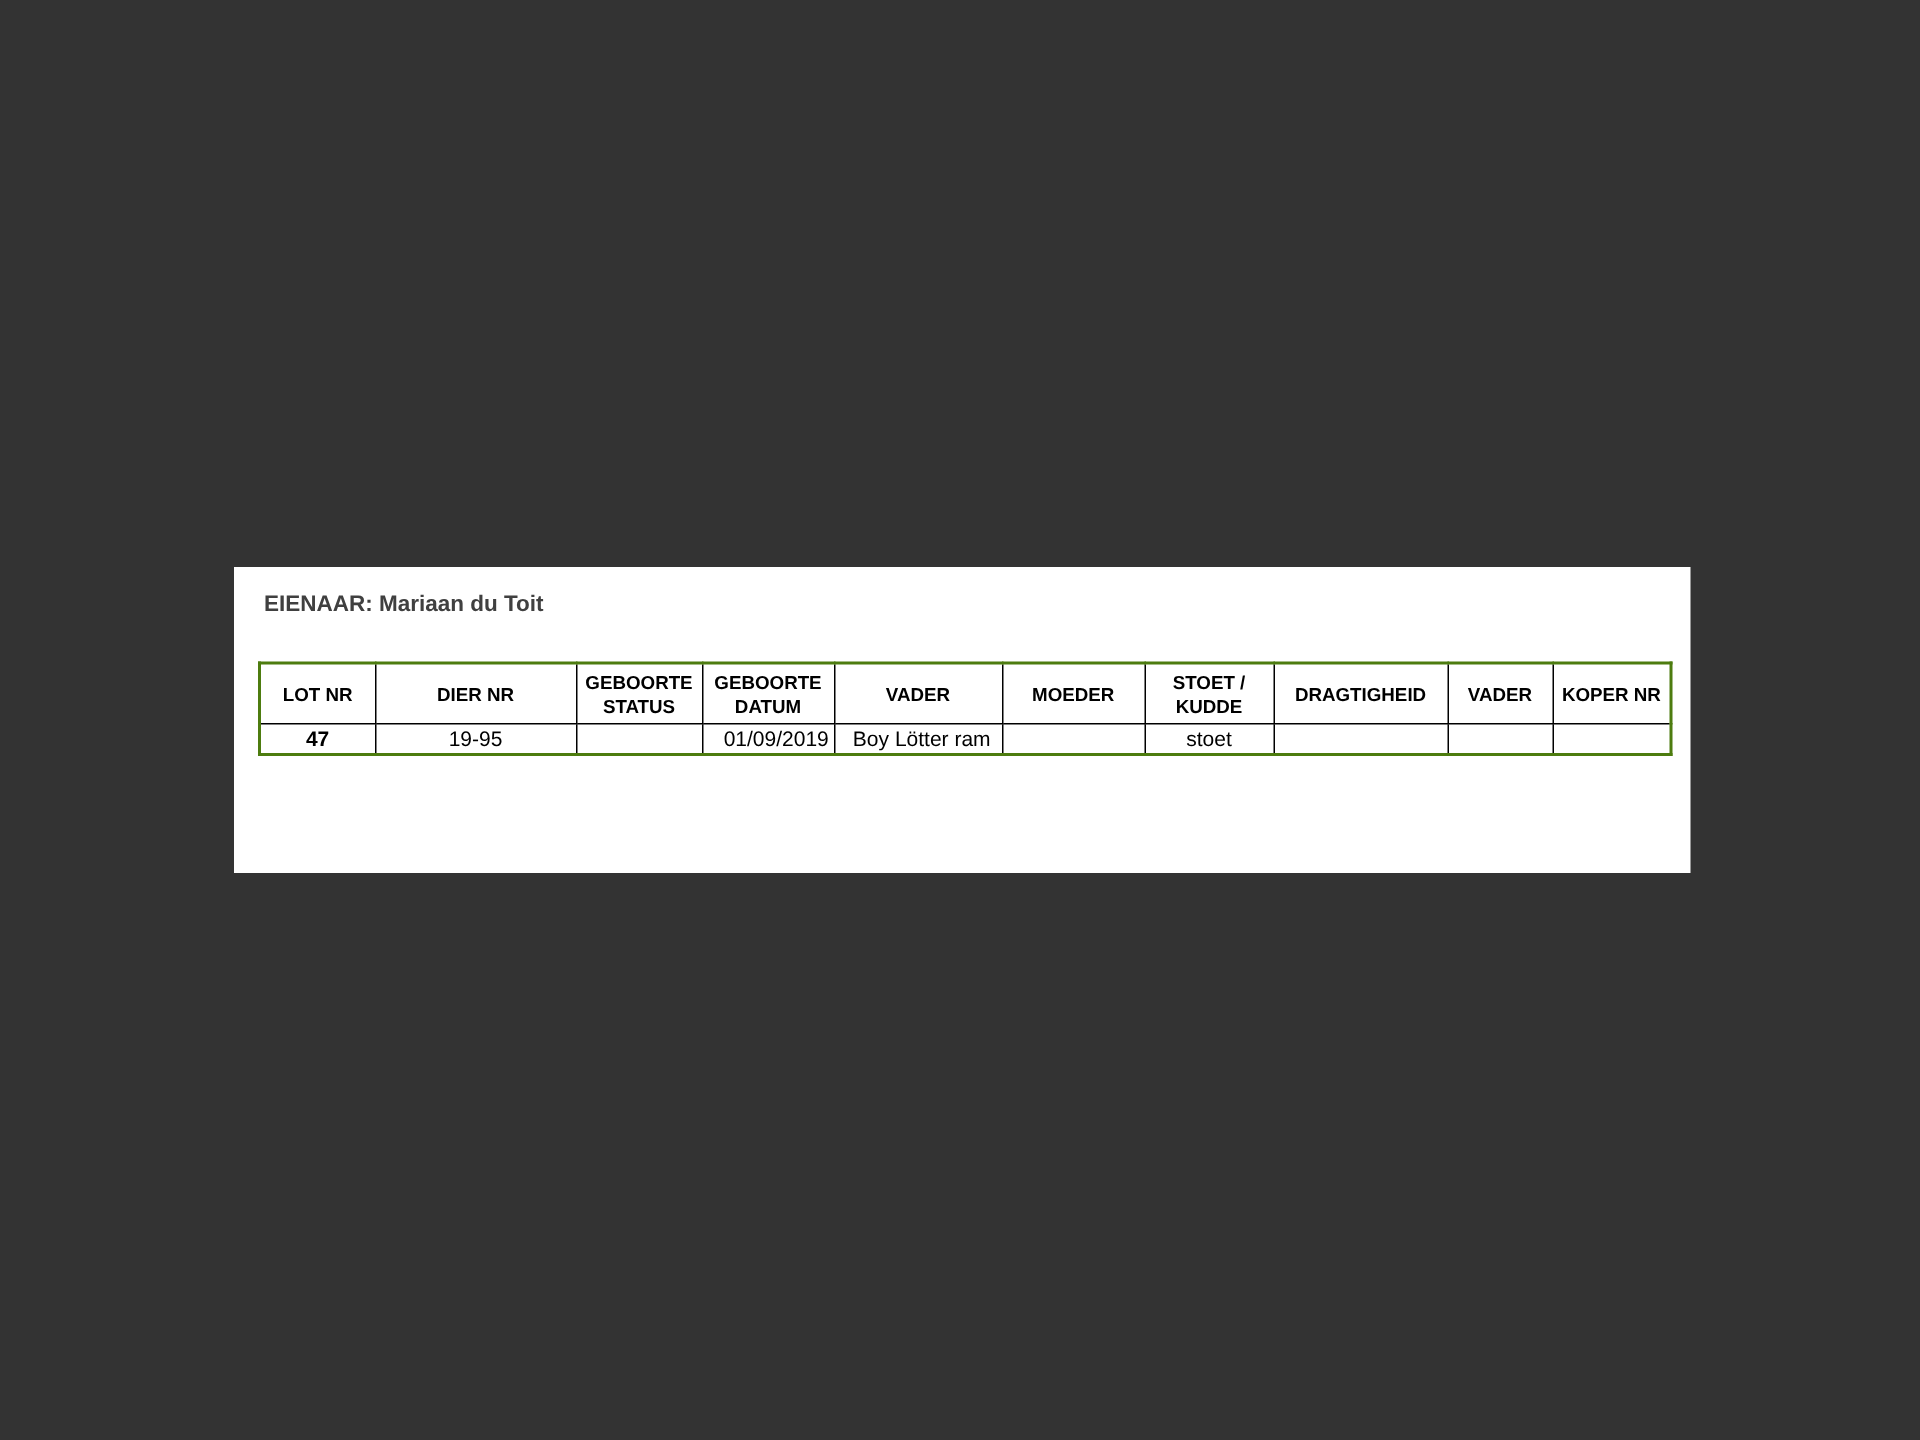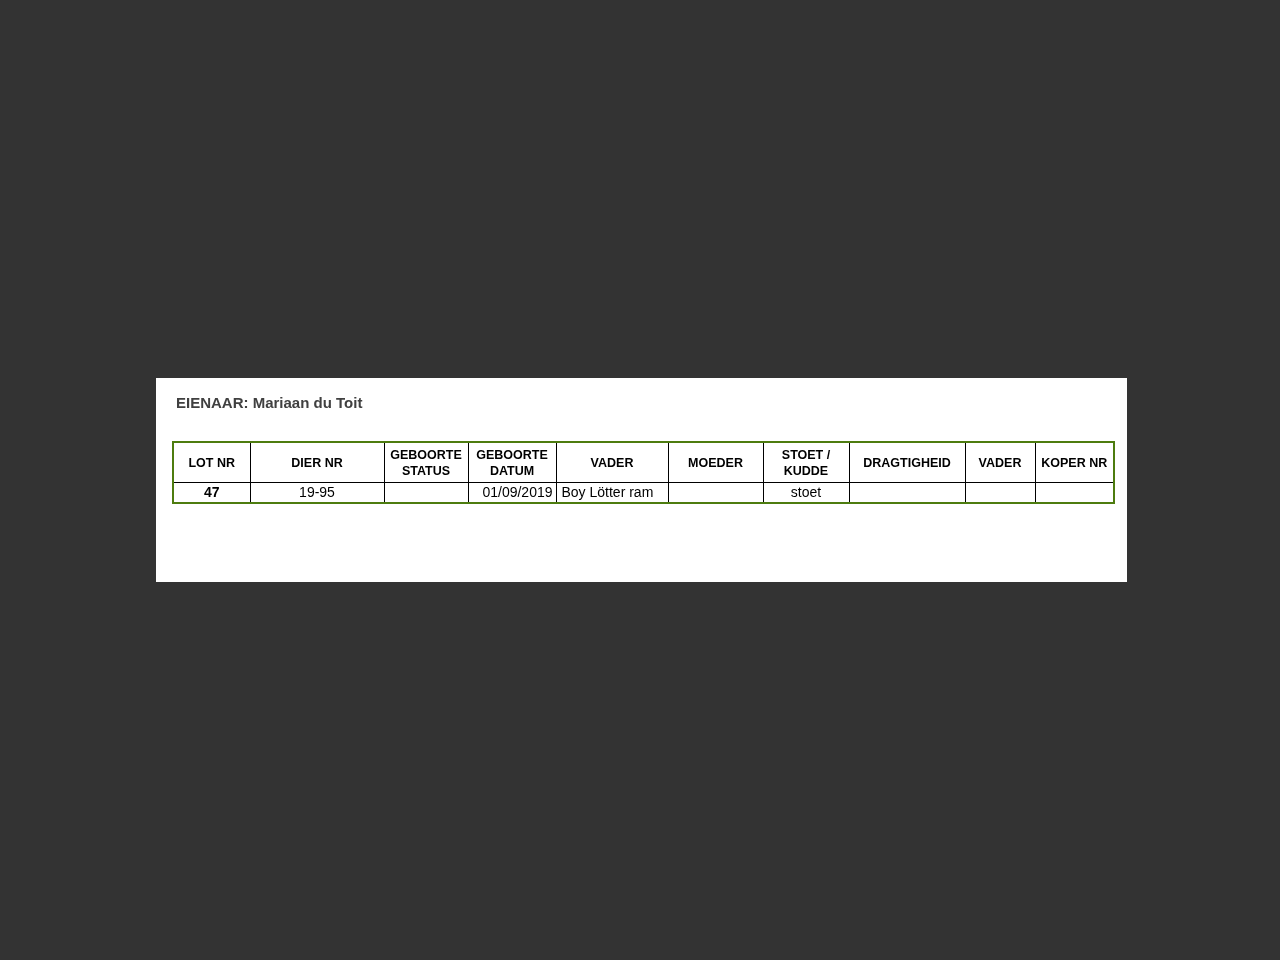--- a/index.html
+++ b/index.html
@@ -54,21 +54,21 @@
   }
   table.livestock td {
     font-size: 14px;
     height: 19px;
     line-height: 19px;
     text-align: center;
     white-space: nowrap;
   }
   table.livestock td.bold { font-weight: bold; }
   table.livestock td.right { text-align: right; padding-right: 3px; }
-  table.livestock td.left  { text-align: left;  padding-left: 5px; }
+  table.livestock td.left  { text-align: center;  padding-left: 5px; }
 </style>
 </head>
 <body>
 
 <div class="page-panel">
 
   <div class="owner-title">EIENAAR: Mariaan du Toit</div>
 
   <table class="livestock">
     <colgroup>

